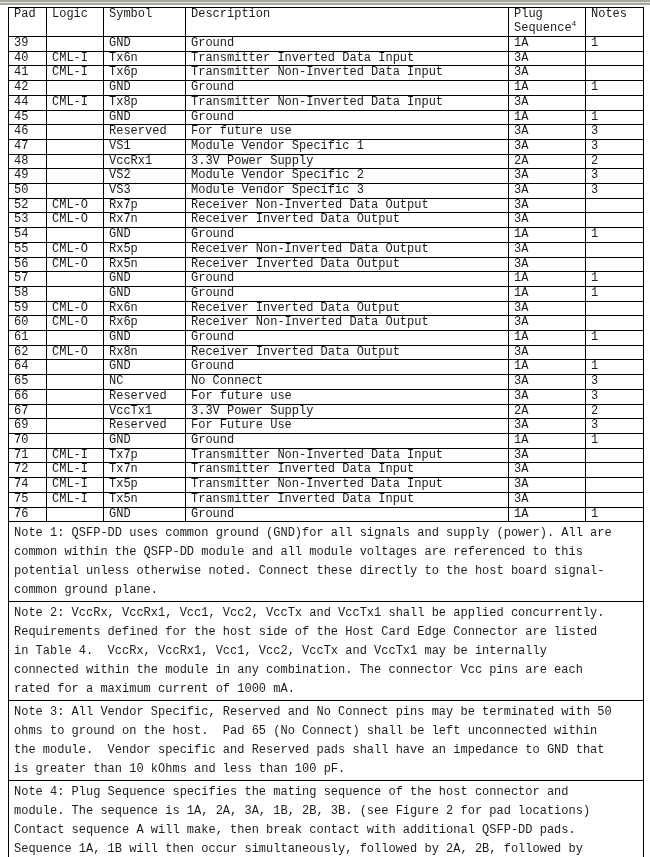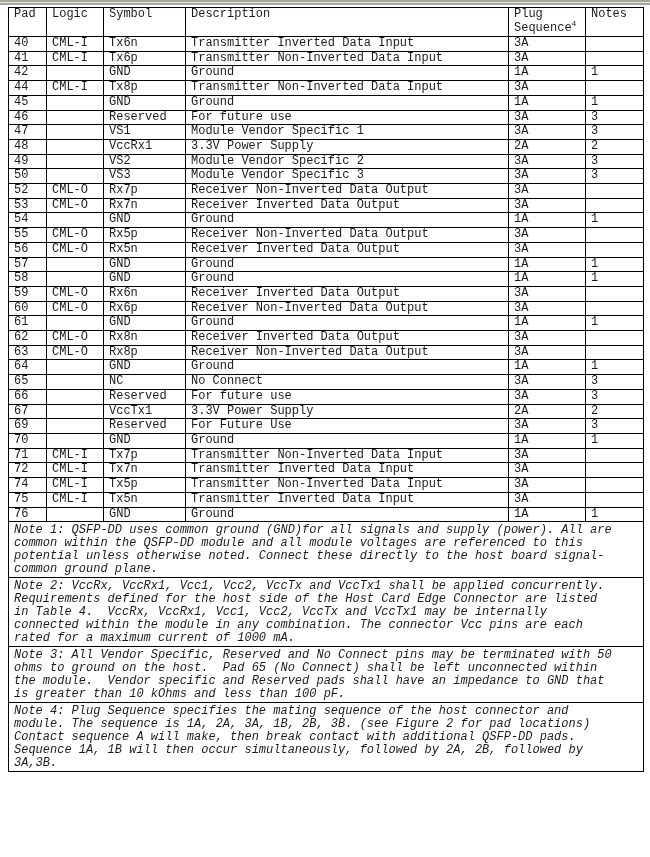--- a/index.html
+++ b/index.html
@@ -51,23 +51,22 @@
     line-height: 13.7px;
     white-space: nowrap;
   }
   .pad-table sup {
     font-size: 8px;
     line-height: 0;
     vertical-align: super;
   }
   .pad-table .note-cell {
     white-space: pre-wrap;
-    line-height: 13px;
+    line-height: 19px;
     padding: 2px 4px 1px 5px;
-    font-style: italic;
   }
 </style>
 </head>
 <body>
 
 <div class="top-strip"></div>
 
 <div class="doc">
   <table class="pad-table">
     <colgroup>
@@ -83,20 +82,28 @@
         <th>Pad</th>
         <th>Logic</th>
         <th>Symbol</th>
         <th>Description</th>
         <th><span>Plug</span><br><span>Sequence</span><sup>4</sup></th>
         <th>Notes</th>
       </tr>
     </thead>
     <tbody>
         <tr>
+          <td>39</td>
+          <td></td>
+          <td>GND</td>
+          <td>Ground</td>
+          <td>1A</td>
+          <td>1</td>
+        </tr>
+        <tr>
           <td>40</td>
           <td>CML-I</td>
           <td>Tx6n</td>
           <td>Transmitter Inverted Data Input</td>
           <td>3A</td>
           <td></td>
         </tr>
         <tr>
           <td>41</td>
           <td>CML-I</td>
@@ -247,28 +254,20 @@
           <td>GND</td>
           <td>Ground</td>
           <td>1A</td>
           <td>1</td>
         </tr>
         <tr>
           <td>62</td>
           <td>CML-O</td>
           <td>Rx8n</td>
           <td>Receiver Inverted Data Output</td>
-          <td>3A</td>
-          <td></td>
-        </tr>
-        <tr>
-          <td>63</td>
-          <td>CML-O</td>
-          <td>Rx8p</td>
-          <td>Receiver Non-Inverted Data Output</td>
           <td>3A</td>
           <td></td>
         </tr>
         <tr>
           <td>64</td>
           <td></td>
           <td>GND</td>
           <td>Ground</td>
           <td>1A</td>
           <td>1</td>

